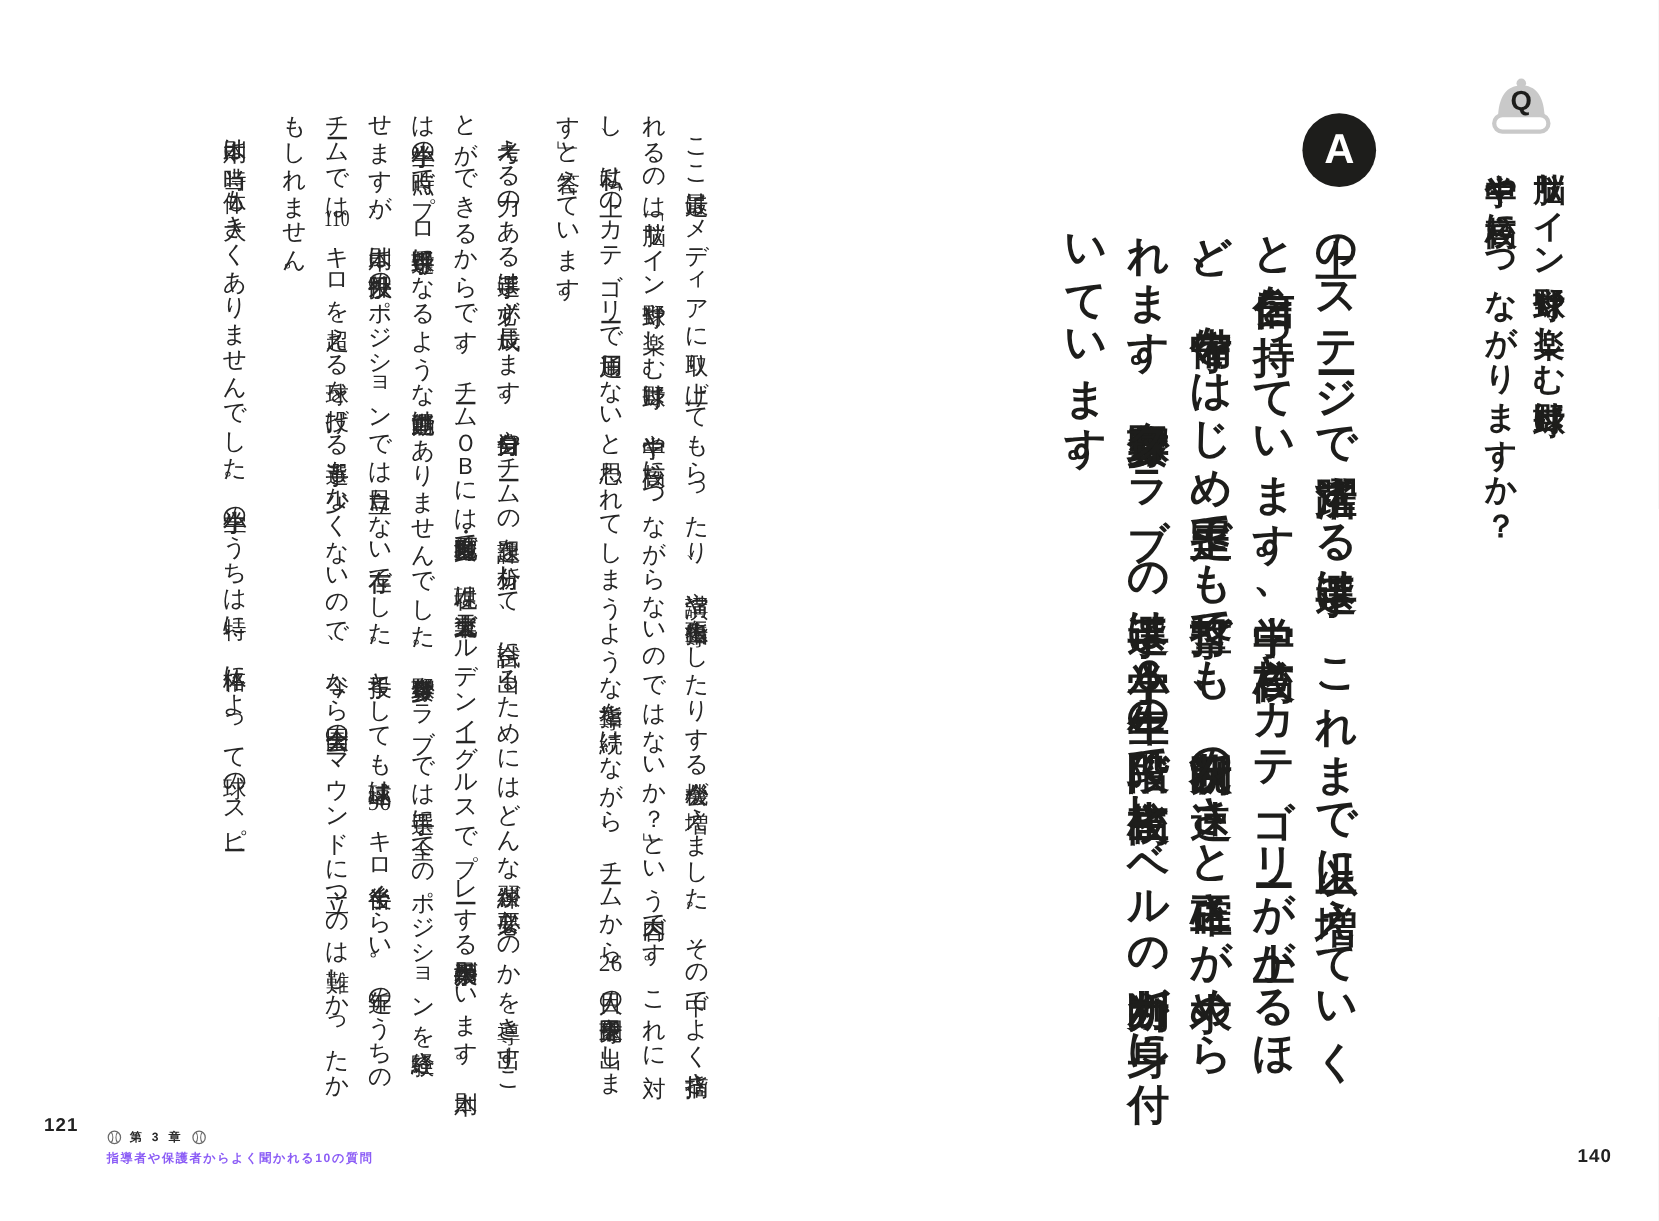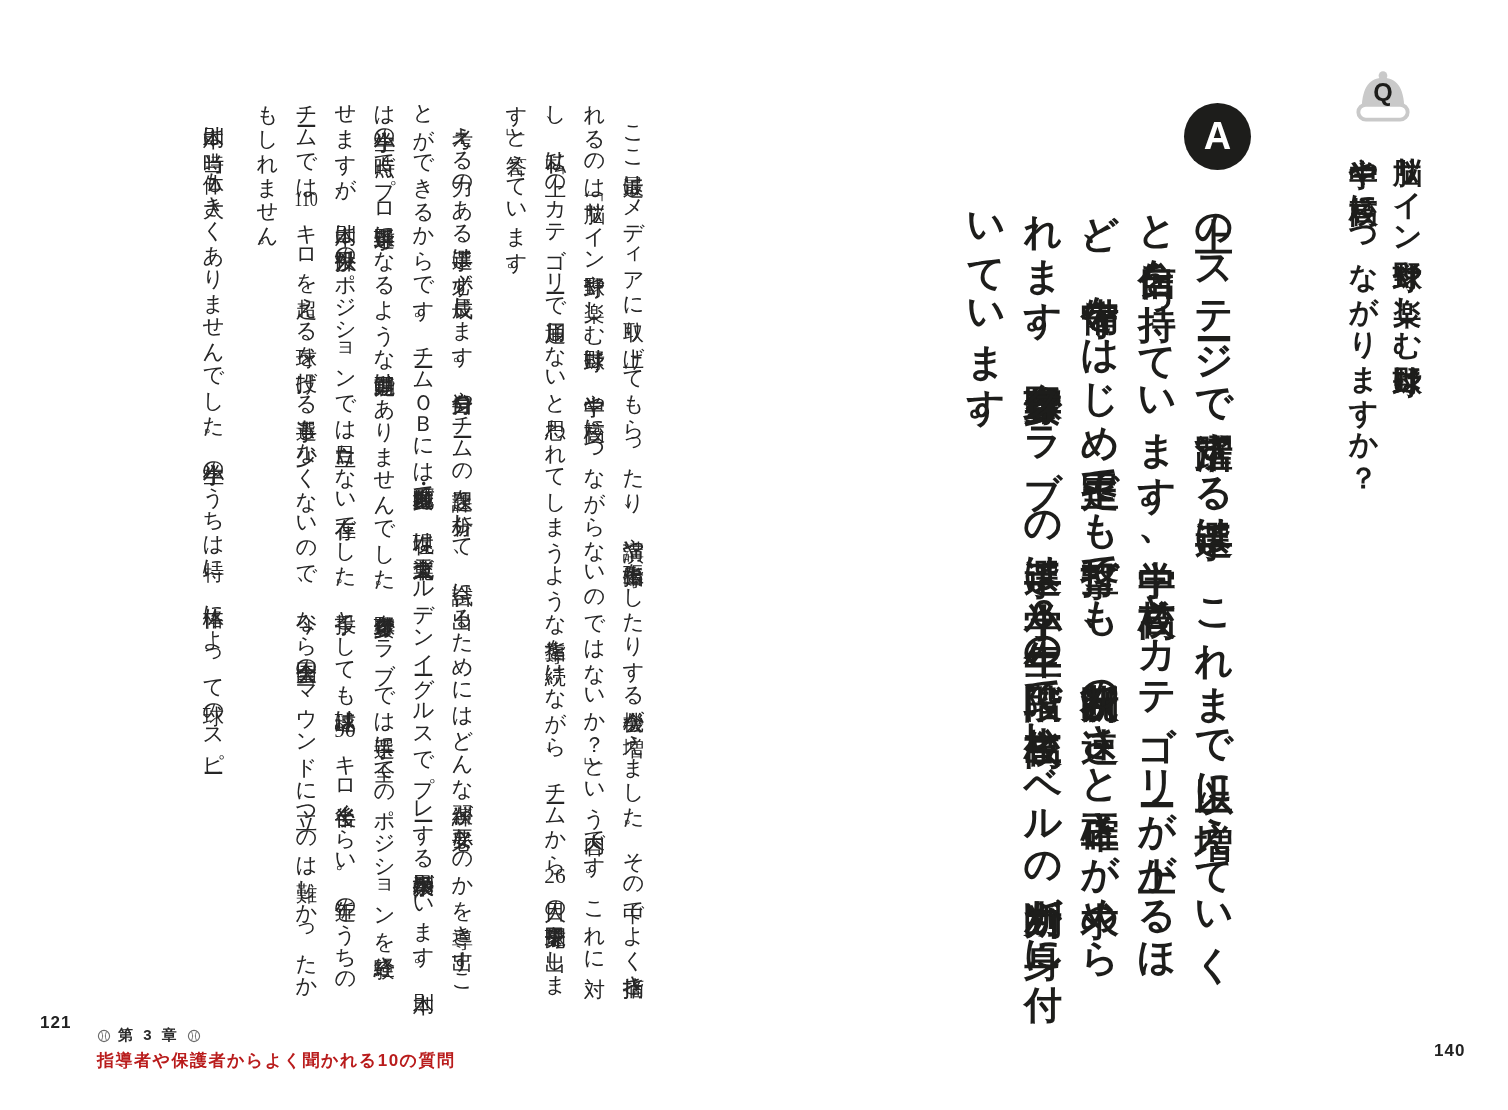--- a/index.html
+++ b/index.html
@@ -124,31 +124,31 @@
   .chapter-block {
     position: absolute;
     left: 97px;
     top: 1026px;
   }
   .chapter-line1 {
     display: flex;
     align-items: center;
     gap: 7px;
     font-weight: 700;
-    font-size: 15px;
+    font-size: 11px;
     letter-spacing: 3px;
     color: #2a2a2a;
   }
   .chapter-line1 svg { display: block; }
   .chapter-line2 {
     margin-top: 4px;
     font-weight: 700;
-    font-size: 17px;
+    font-size: 11px;
     letter-spacing: 1.5px;
-    color: #b91c1c;
+    color: #8b5cf6;
   }
 </style>
 </head>
 <body>
 
 <div class="sheet">
 
   <section>
 
     <div class="cap-icon">

